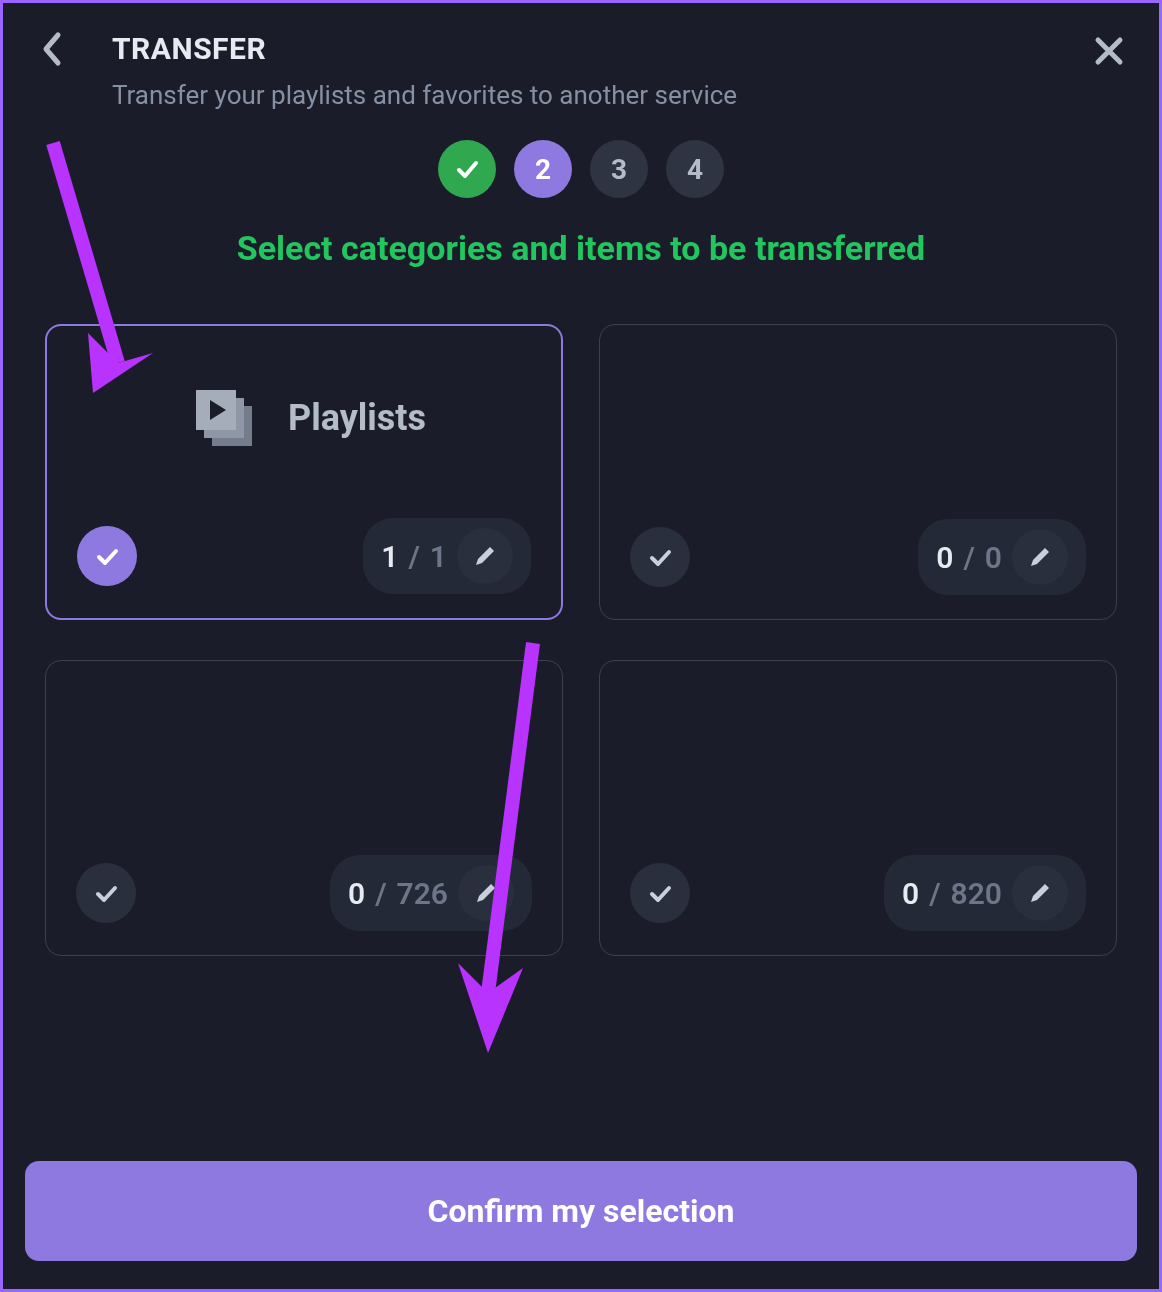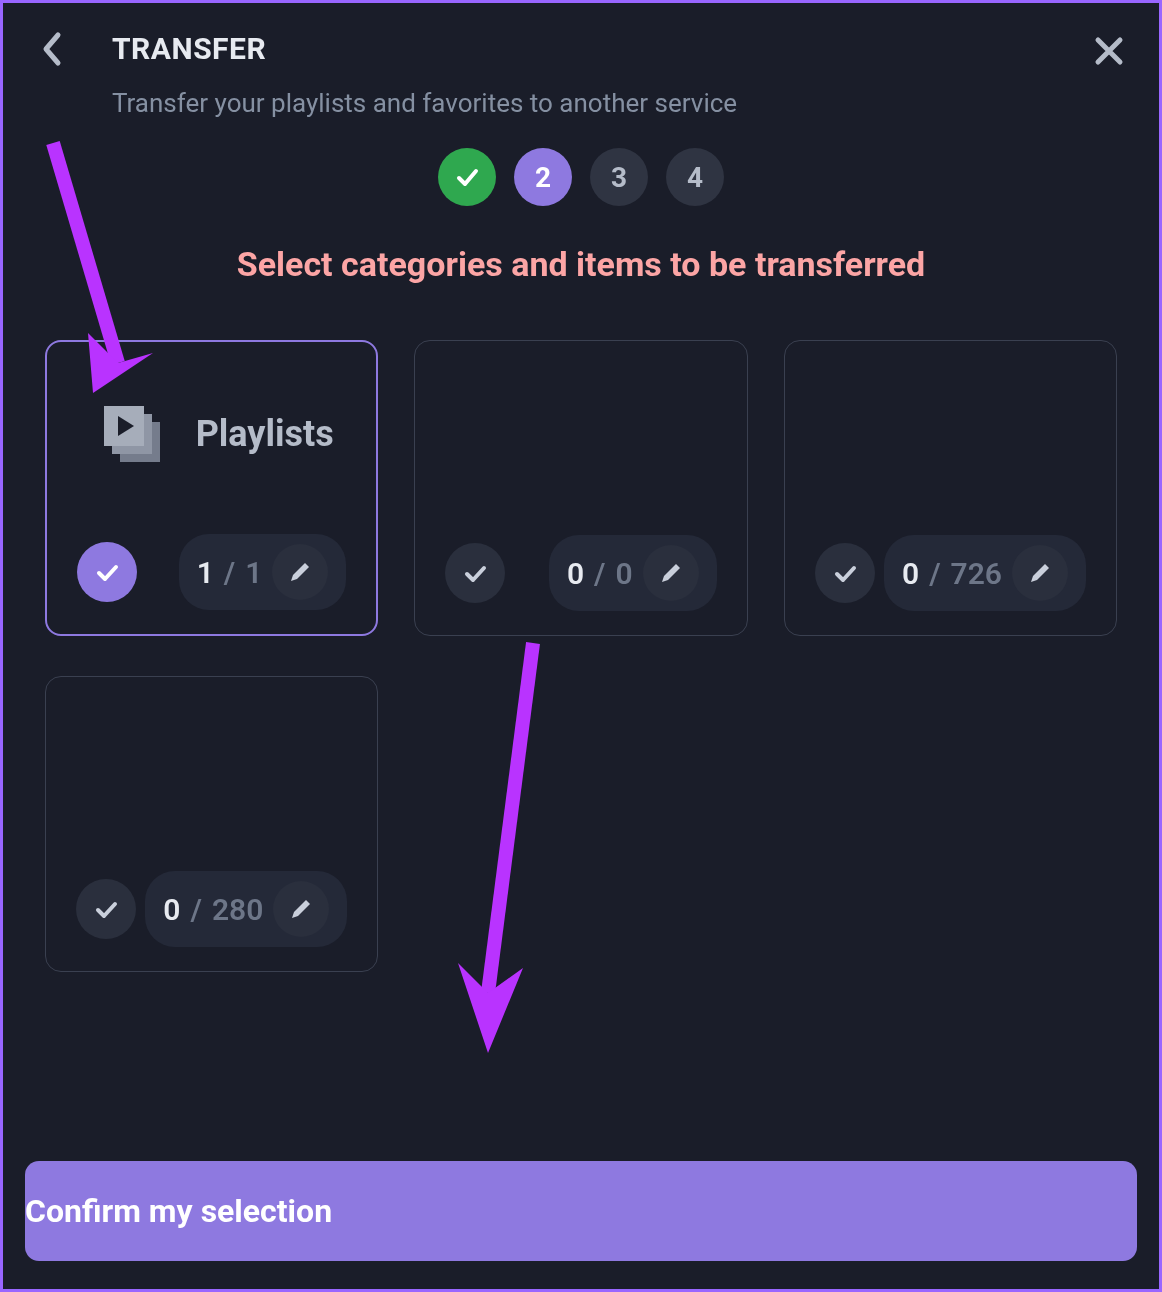--- a/index.html
+++ b/index.html
@@ -30,21 +30,21 @@
   .header-text { flex: 1; }
   .header-title {
     font-size: 30px;
     font-weight: 700;
     color: #e7eaf0;
     letter-spacing: 0.5px;
   }
   .header-sub {
     font-size: 26px;
     color: #8590a2;
-    margin-top: 22px;
+    margin-top: 14px;
   }
   .close-btn {
     width: 36px; height: 36px;
     display: flex; align-items: center; justify-content: center;
     color: #b5bcc9;
     cursor: pointer;
     margin-top: 2px;
   }
   .steps {
     display: flex;
@@ -60,26 +60,26 @@
     font-weight: 700;
     background: #2f3442;
     color: #b5bcc9;
   }
   .step.done { background: #2fa84f; color: #fff; }
   .step.active { background: #8e79e0; color: #fff; }
   .section-title {
     text-align: center;
     font-size: 34px;
     font-weight: 700;
-    color: #fca5a5;
-    margin-top: 38px;
+    color: #22c55e;
+    margin-top: 30px;
   }
   .grid {
     display: grid;
-    grid-template-columns: 1fr 1fr 1fr;
+    grid-template-columns: 1fr 1fr;
     gap: 40px 36px;
     padding: 56px 42px 0 42px;
   }
   .card {
     border: 1px solid #3a4050;
     border-radius: 16px;
     padding: 50px 30px 24px 30px;
     position: relative;
     height: 296px;
     display: flex;
@@ -133,21 +133,21 @@
     background: #2a2f3d;
     display: flex; align-items: center; justify-content: center;
     cursor: pointer;
   }
   .confirm-btn {
     position: absolute;
     left: 22px; right: 22px; bottom: 28px;
     height: 100px;
     background: #8e79e0;
     border-radius: 14px;
-    display: flex; align-items: center; 
+    display: flex; align-items: center; justify-content: center;
     font-size: 32px;
     font-weight: 700;
     color: #fff;
     cursor: pointer;
   }
   
   .arrow {
     position: absolute;
     pointer-events: none;
   }
@@ -262,21 +262,21 @@
   <div class="card">
     <div class="card-bottom">
       <div class="check-circle">
         <svg width="28" height="28" viewBox="0 0 28 28">
             <path d="M6 15 L12 21 L23 9" stroke-width="4" fill="none" stroke-linecap="round" stroke-linejoin="round"></path>
           </svg>
       </div>
       <div class="count-pill">
         <span class="count-sel">0</span>
         <span class="count-sep">/</span>
-        <span class="count-total">280</span>
+        <span class="count-total">820</span>
         <div class="edit-circle">
           <svg width="26" height="26" viewBox="0 0 26 26">
               <path d="M4 22 L6 16 L18 4 L22 8 L10 20 Z" fill="#c9cfdb"></path>
             </svg>
         </div>
       </div>
     </div>
   </div>
 
 </div>

